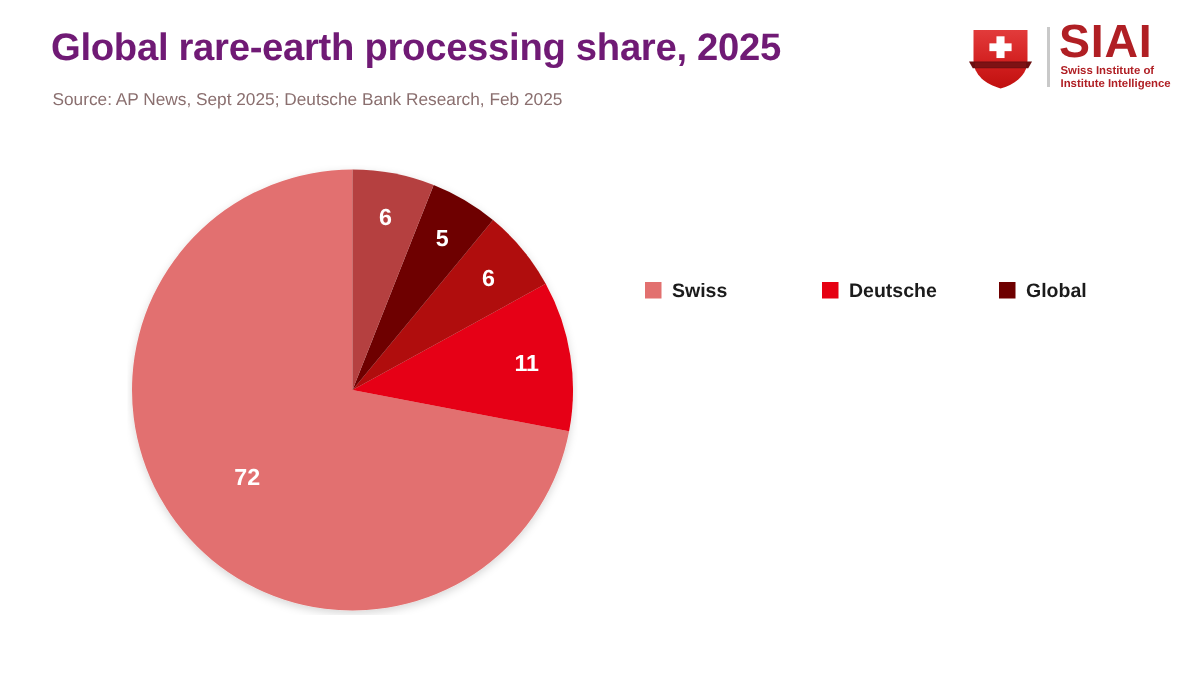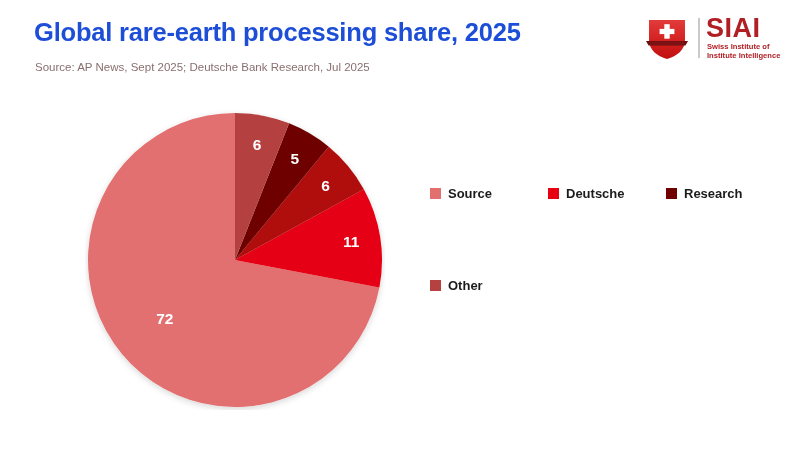--- a/index.html
+++ b/index.html
@@ -21,21 +21,21 @@
     left: 0; top: 0;
     width: 800px;
     height: 92px;
   }
   #page-title {
     position: absolute;
     left: 34px;
     top: 18px;
     font-size: 25.5px;
     font-weight: bold;
-    color: #1d4ed8;
+    color: #701a75;
     letter-spacing: -0.2px;
     white-space: nowrap;
   }
   #source-line {
     position: absolute;
     left: 35px;
     top: 61px;
     font-size: 11.5px;
     color: #8a6f6f;
     white-space: nowrap;
@@ -61,21 +61,21 @@
     left: 62px;
     top: 4px;
     width: 2px;
     height: 40px;
     background: #c9c9c9;
   }
   #logo-wordmark {
     position: absolute;
     left: 70px;
     top: 0px;
-    font-size: 27px;
+    font-size: 31px;
     font-weight: bold;
     color: #b01f24;
     letter-spacing: 0.5px;
     line-height: 28px;
   }
   #logo-tagline {
     position: absolute;
     left: 71px;
     top: 28px;
     font-size: 7.6px;
@@ -128,21 +128,21 @@
     font-size: 13px;
     font-weight: bold;
     color: #1b1b1b;
   }
 </style>
 </head>
 <body>
 
 <div id="header">
   <div id="page-title">Global rare-earth processing share, 2025</div>
-  <div id="source-line">Source: AP News, Sept 2025; Deutsche Bank Research, Jul 2025</div>
+  <div id="source-line">Source: AP News, Sept 2025; Deutsche Bank Research, Feb 2025</div>
 
   <div id="logo">
     <svg id="logo-shield" viewBox="0 0 46 46">
       <defs>
         <linearGradient id="shieldGrad" x1="0" y1="0" x2="0" y2="1">
           <stop offset="0%" stop-color="#e23b3b"></stop>
           <stop offset="55%" stop-color="#d32020"></stop>
           <stop offset="100%" stop-color="#c0100f"></stop>
         </linearGradient>
       </defs>
@@ -181,27 +181,23 @@
         <text x="240.61" y="80.54" text-anchor="middle" class="slice-label">6</text>
         <text x="209.86" y="54.28" text-anchor="middle" class="slice-label">5</text>
         <text x="172.04" y="39.98" text-anchor="middle" class="slice-label">6</text>
       </g>
   </svg>
 </div>
 
 <div id="legend">
     <div class="legend-item">
       <span class="legend-swatch" style="background: rgb(226, 112, 111);"></span>
-      <span class="legend-label">Source</span>
+      <span class="legend-label">Swiss</span>
     </div>
     <div class="legend-item">
       <span class="legend-swatch" style="background: rgb(230, 0, 18);"></span>
       <span class="legend-label">Deutsche</span>
     </div>
     <div class="legend-item">
       <span class="legend-swatch" style="background: rgb(110, 0, 0);"></span>
-      <span class="legend-label">Research</span>
-    </div>
-    <div class="legend-item">
-      <span class="legend-swatch" style="background: rgb(181, 65, 65);"></span>
-      <span class="legend-label">Other</span>
+      <span class="legend-label">Global</span>
     </div>
   </div>
 
 </body></html>

